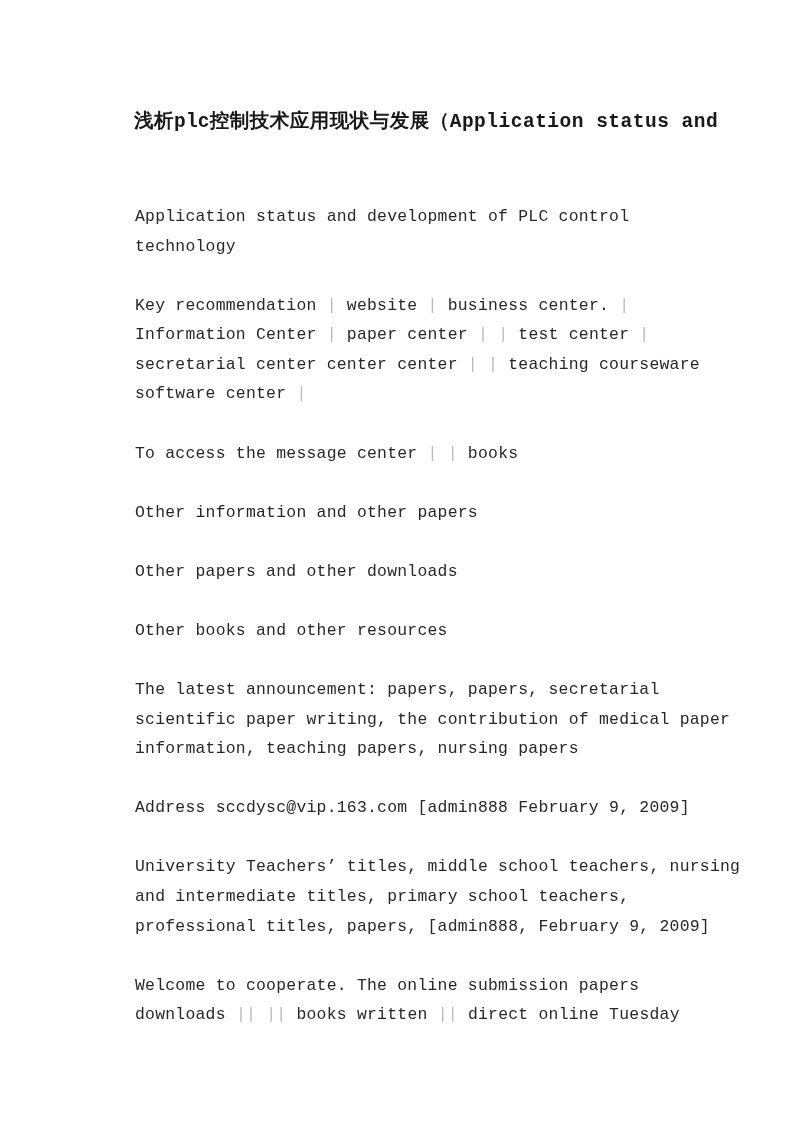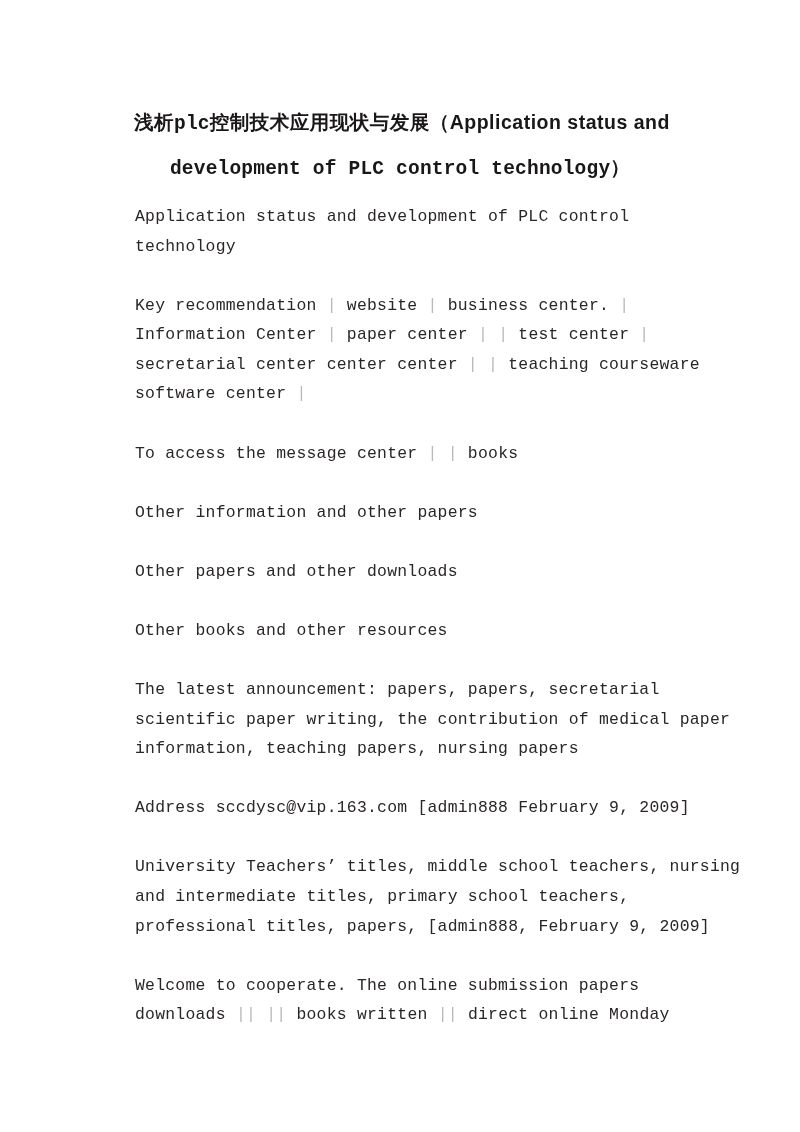--- a/index.html
+++ b/index.html
@@ -35,21 +35,21 @@
     white-space: nowrap;
   }
   .doc-title .t-line-1 {
     text-align: left;
     padding-left: 34px;
   }
   .doc-title .t-line-2 {
     text-align: center;
   }
   .cjk {
-    font-family: Liberation Sans, sans-serif;
+    font-family: Liberation Mono, monospace;
     font-weight: bold;
     letter-spacing: 0.5px;
   }
 
   
   .body-block {
     position: absolute;
     left: 119px;
     width: 572px;
   }
@@ -75,31 +75,30 @@
     font-weight: normal;
   }
 </style>
 </head>
 <body>
 
 <div class="page">
 
   <div class="doc-title">
     <span class="t-line t-line-1"><span class="cjk">浅析</span><span>plc</span><span class="cjk">控制技术应用现状与发展</span><span class="cjk">（Application status and</span></span>
-    <span class="t-line t-line-2">development of PLC control technology）</span>
   </div>
 
   <div class="body-block" style="top:186px;">
     <div id="paragraphs">
         <div class="para"><span class="ln"><span>Application status and development of PLC control</span></span><span class="ln"><span>technology</span></span></div>
         <div class="para"><span class="ln"><span>Key recommendation </span><span class="sep">|</span><span> website </span><span class="sep">|</span><span> business center. </span><span class="sep">|</span></span><span class="ln"><span>Information Center </span><span class="sep">|</span><span> paper center </span><span class="sep">|</span><span> </span><span class="sep">|</span><span> test center </span><span class="sep">|</span></span><span class="ln"><span>secretarial center center center </span><span class="sep">|</span><span> </span><span class="sep">|</span><span> teaching courseware</span></span><span class="ln"><span>software center </span><span class="sep">|</span></span></div>
         <div class="para"><span class="ln"><span>To access the message center </span><span class="sep">|</span><span> </span><span class="sep">|</span><span> books</span></span></div>
         <div class="para"><span class="ln"><span>Other information and other papers</span></span></div>
         <div class="para"><span class="ln"><span>Other papers and other downloads</span></span></div>
         <div class="para"><span class="ln"><span>Other books and other resources</span></span></div>
         <div class="para"><span class="ln"><span>The latest announcement: papers, papers, secretarial</span></span><span class="ln"><span>scientific paper writing, the contribution of medical paper</span></span><span class="ln"><span>information, teaching papers, nursing papers</span></span></div>
         <div class="para"><span class="ln"><span>Address sccdysc@vip.163.com [admin888 February 9, 2009]</span></span></div>
         <div class="para"><span class="ln"><span>University Teachers’ titles, middle school teachers, nursing</span></span><span class="ln"><span>and intermediate titles, primary school teachers,</span></span><span class="ln"><span>professional titles, papers, [admin888, February 9, 2009]</span></span></div>
-        <div class="para"><span class="ln"><span>Welcome to cooperate. The online submission papers</span></span><span class="ln"><span>downloads </span><span class="sep">||</span><span> </span><span class="sep">||</span><span> books written </span><span class="sep">||</span><span> direct online Monday</span></span></div>
+        <div class="para"><span class="ln"><span>Welcome to cooperate. The online submission papers</span></span><span class="ln"><span>downloads </span><span class="sep">||</span><span> </span><span class="sep">||</span><span> books written </span><span class="sep">||</span><span> direct online Tuesday</span></span></div>
       </div>
   </div>
 
 </div>
 
 </body></html>

